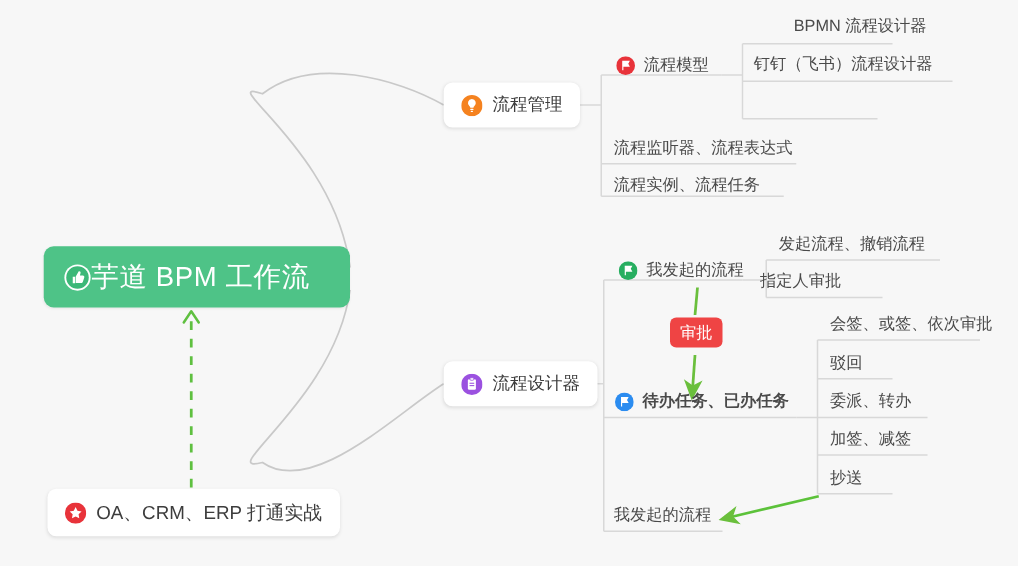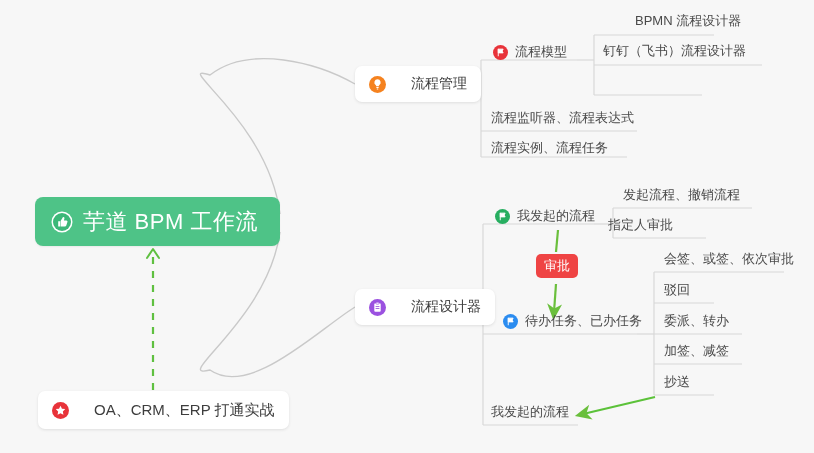--- a/index.html
+++ b/index.html
@@ -10,32 +10,32 @@
     overflow:hidden;
   }
   #canvas{position:relative;width:814px;height:453px;}
 
   svg.links{position:absolute;left:0;top:0;width:814px;height:453px;pointer-events:none;}
 
   
   .root-node{
     position:absolute;left:35px;top:197px;width:245px;height:49px;
     background:#4ec387;border-radius:8px;
-    display:flex;align-items:center;gap:10px;
+    display:flex;align-items:center;
     padding:0 16px;box-sizing:border-box;
     box-shadow:0 1px 2px rgba(0,0,0,.06);
   }
   .root-node .label{
     color:#ffffff;font-size:22px;letter-spacing:.5px;white-space:nowrap;
   }
 
   
   .card{
     position:absolute;background:#ffffff;border-radius:7px;
-    display:flex;align-items:center;gap:25px;
+    display:flex;align-items:center;gap:8px;
     padding:0 14px;box-sizing:border-box;
     box-shadow:0 1px 3px rgba(0,0,0,.10);
     white-space:nowrap;
   }
   .card .label{font-size:14px;color:#3d3d3d;}
 
   .card-process{left:355px;top:66px;height:36px;}
   .card-approve{left:355px;top:289px;height:36px;}
   .card-oa{left:38px;top:391px;height:38px;}
   .card-oa .label{font-size:15px;color:#3d3d3d;}
@@ -194,21 +194,21 @@
     <span class="label">我发起的流程</span>
   </div>
 
   <div class="leaf" style="left:623px;top:187px;">
     <span class="label">发起流程、撤销流程</span>
   </div>
   <div class="leaf" style="left:608px;top:217px;">
     <span class="label">指定人审批</span>
   </div>
 
-  <div class="leaf" style="left:503px;top:313px;">
+  <div class="leaf" style="left:492px;top:313px;font-weight:bold;">
     <span class="ico">
       <svg width="15" height="15" viewBox="0 0 16 16">
         <circle cx="8" cy="8" r="8" fill="#2b8cf0"></circle>
         <path d="M5.6 4 v8 M5.6 4.4 h5.2 l-1.1 2.0 1.1 2.0 H5.6z" fill="#ffffff" stroke="#ffffff" stroke-width="1"></path>
       </svg>
     </span>
     <span class="label">待办任务、已办任务</span>
   </div>
 
   <div class="leaf" style="left:664px;top:251px;">

